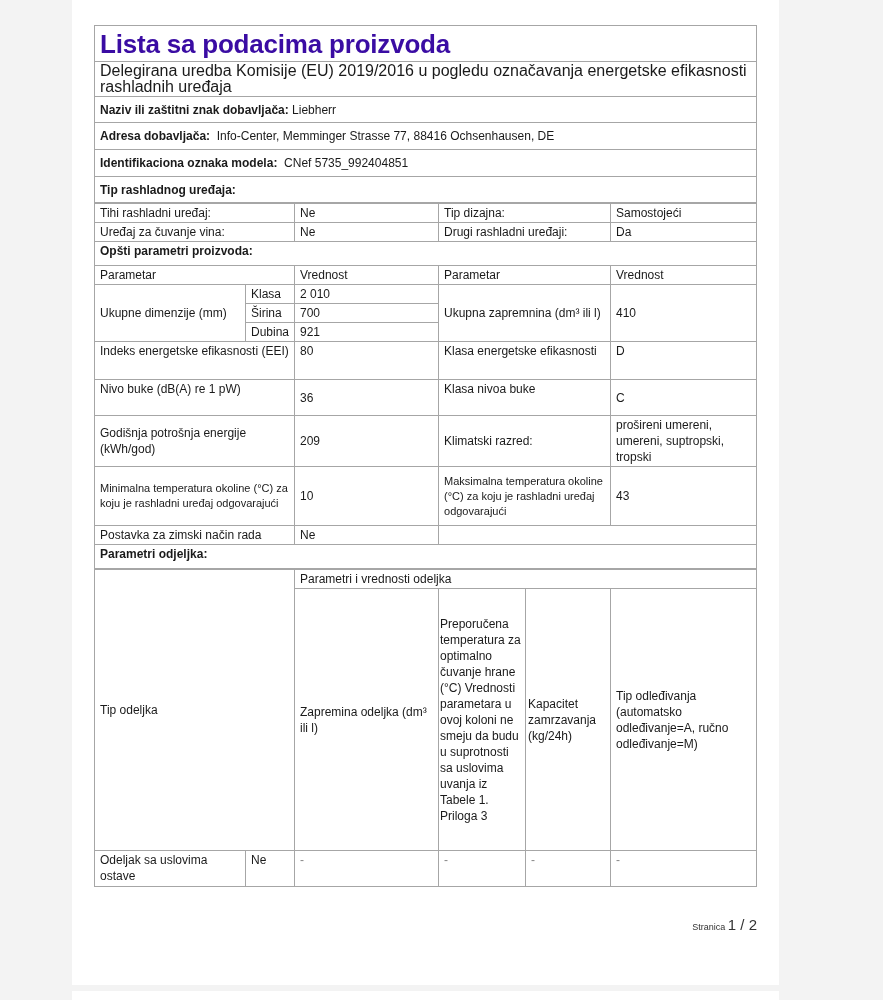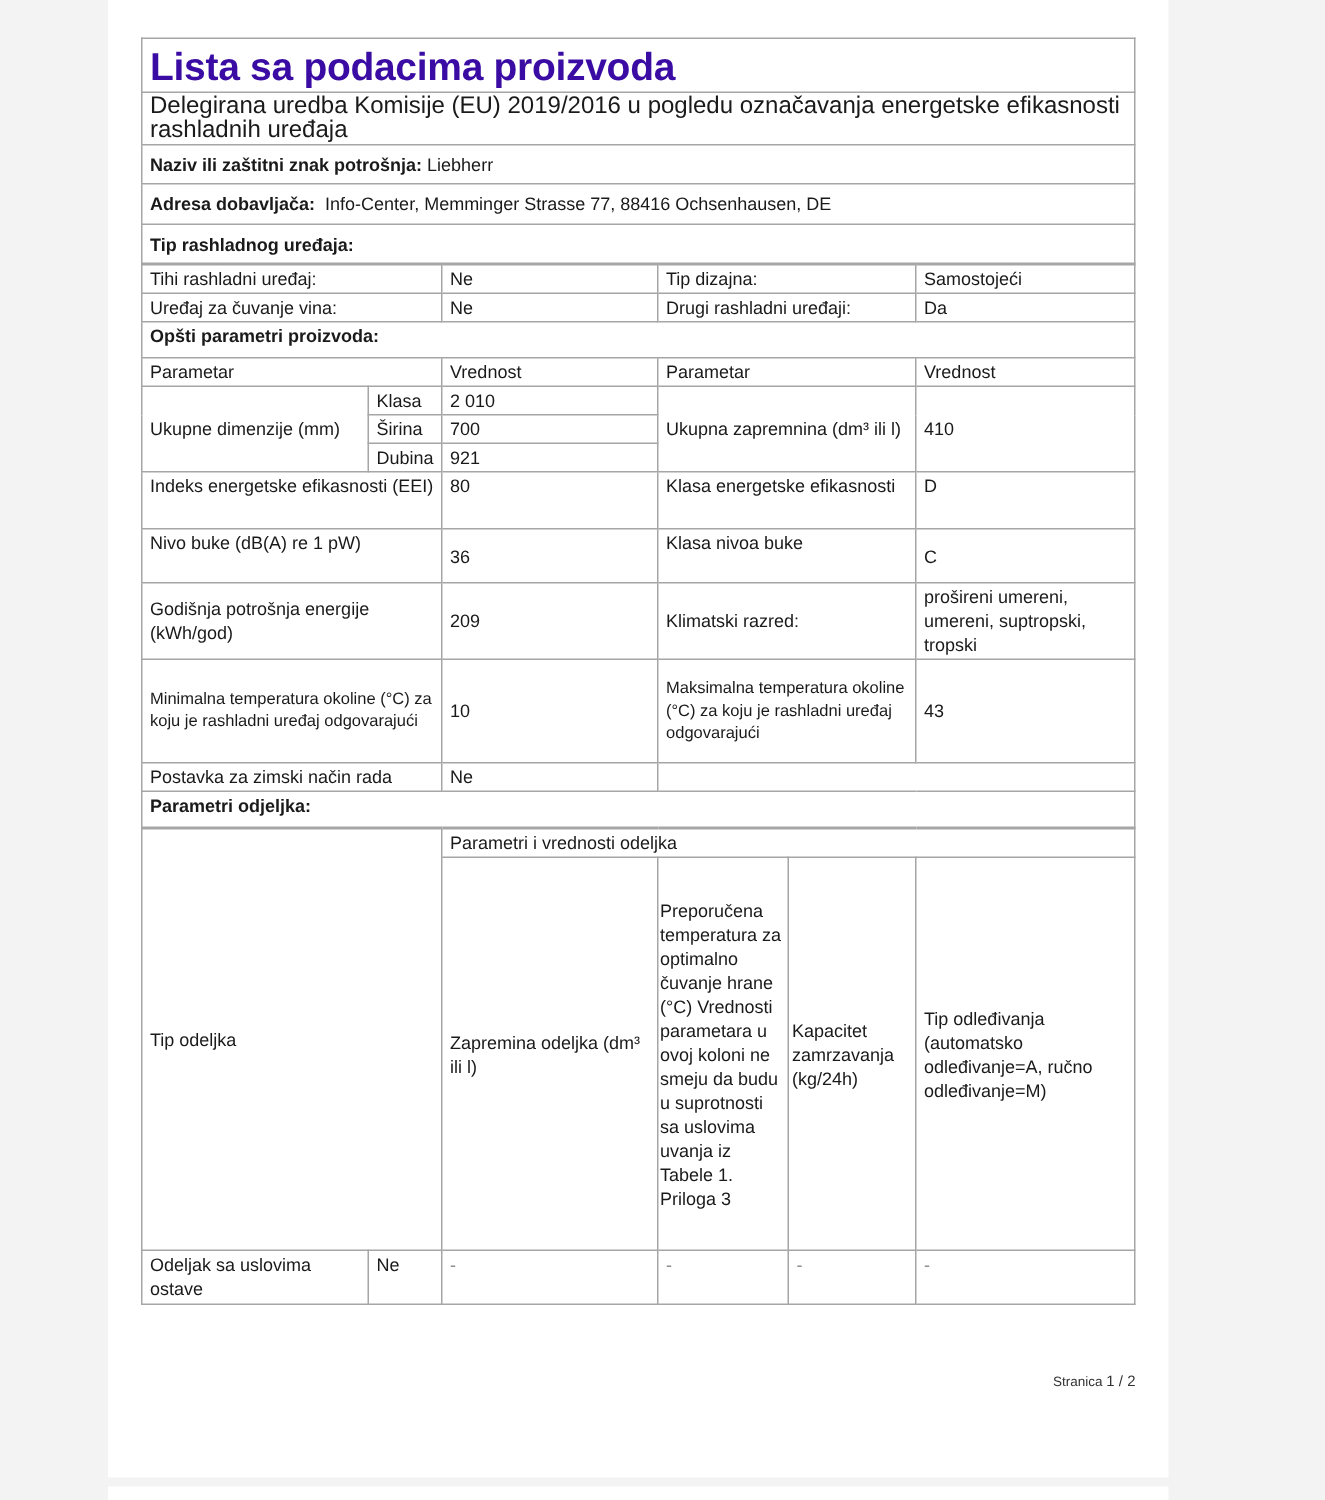--- a/index.html
+++ b/index.html
@@ -36,43 +36,46 @@
   .subtitle { height: 25px; font-size: 16px; }
   .bold { font-weight: bold; }
   .r20 { height: 18px; }
   .center { text-align: left; }
   .top { vertical-align: top; }
   .small { font-size: 11px; line-height: 15px; }
   .footer {
     position: absolute; right: 22px; top: 916px;
     font-size: 9px; color: #333;
   }
-  .footer .num { font-size: 10px; }
+  .footer .num { font-size: 15px; }
 </style>
 </head>
 <body>
 
 <div class="page">
   <div class="sheet">
     <table>
       <colgroup>
           <col style="width:662px">
         </colgroup>
       <tbody>
           <tr>
         <td class="title-cell"><span class="title">Lista sa podacima proizvoda</span></td>
       </tr>
       <tr>
         <td class="subtitle">Delegirana uredba Komisije (EU) 2019/2016 u pogledu označavanja energetske efikasnosti rashladnih uređaja</td>
       </tr>
       <tr style="height:26px">
-        <td><span class="bold">Naziv ili zaštitni znak potrošnja:</span> <span>Liebherr</span></td>
+        <td><span class="bold">Naziv ili zaštitni znak dobavljača:</span> <span>Liebherr</span></td>
       </tr>
       <tr style="height:27px">
         <td><span class="bold">Adresa dobavljača:</span>&nbsp; <span>Info-Center, Memminger Strasse 77, 88416 Ochsenhausen, DE</span></td>
+      </tr>
+      <tr style="height:27px">
+        <td><span class="bold">Identifikaciona oznaka modela:</span>&nbsp; <span>CNef 5735_992404851</span></td>
       </tr>
       <tr style="height:26px">
         <td class="bold">Tip rashladnog uređaja:</td>
       </tr>
     </tbody>
       </table>
 
     <table style="border-top:none">
       <colgroup>
         <col style="width:151px">
@@ -129,21 +132,21 @@
         <td>36</td>
         <td class="top">Klasa nivoa buke</td>
         <td>C</td>
       </tr>
       <tr style="height:44px">
         <td colspan="2">Godišnja potrošnja energije (kWh/god)</td>
         <td>209</td>
         <td>Klimatski razred:</td>
         <td>prošireni umereni, umereni, suptropski, tropski</td>
       </tr>
-      <tr style="height:69px">
+      <tr style="height:59px">
         <td colspan="2" class="small">Minimalna temperatura okoline (°C) za koju je rashladni uređaj odgovarajući</td>
         <td>10</td>
         <td class="small">Maksimalna temperatura okoline (°C) za koju je rashladni uređaj odgovarajući</td>
         <td>43</td>
       </tr>
       <tr class="r20">
         <td colspan="2">Postavka za zimski način rada</td>
         <td>Ne</td>
         <td colspan="2"></td>
       </tr>

